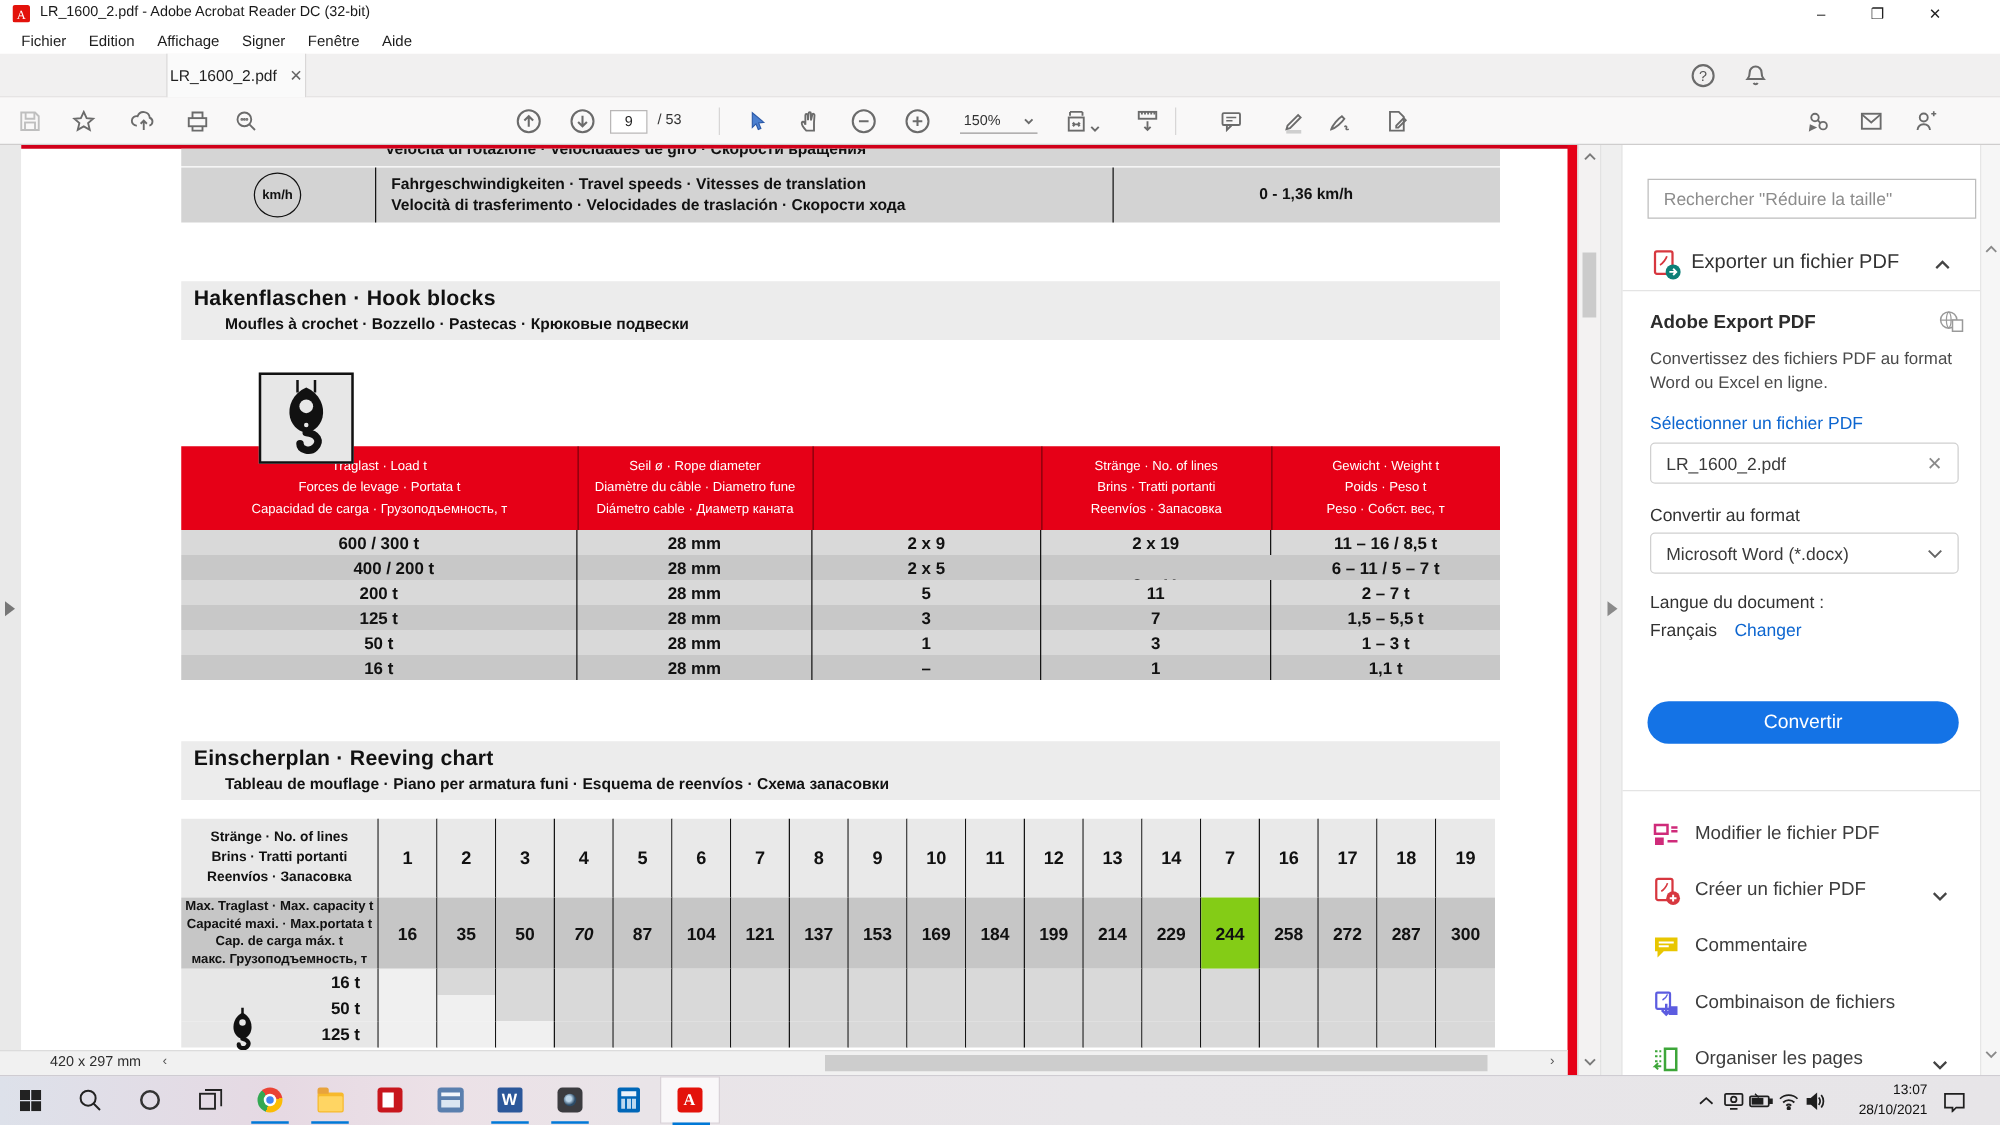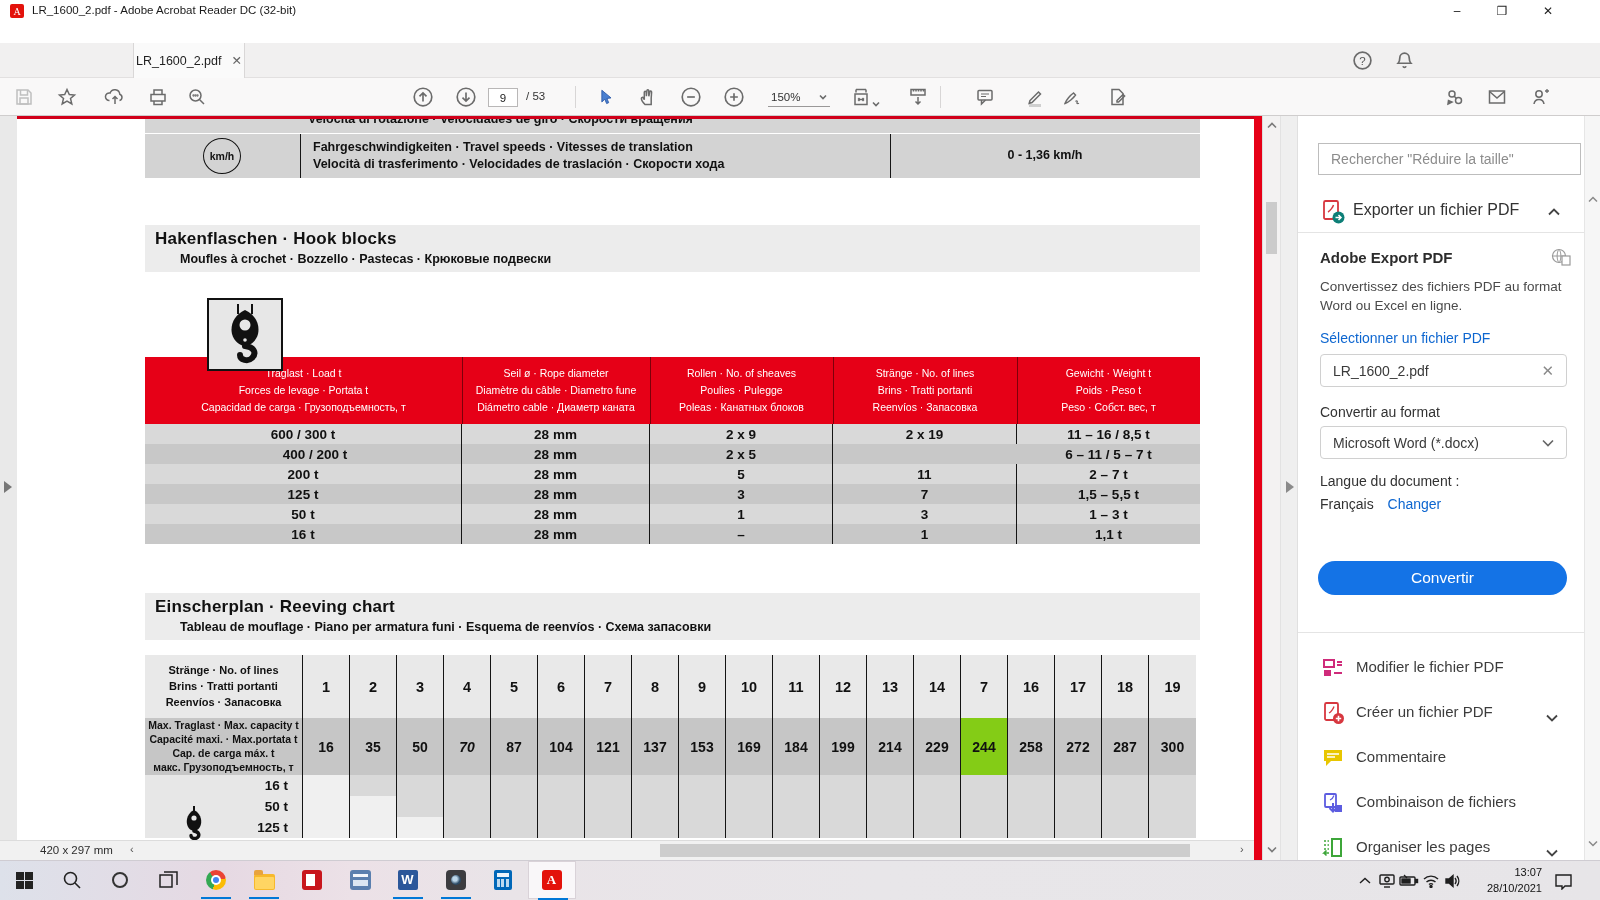--- a/index.html
+++ b/index.html
@@ -140,20 +140,28 @@
     <svg class="abs" style="left:10px;top:4px" width="14" height="14">
         <rect width="14" height="14" rx="2" fill="#e3120b"></rect>
         <text x="7" y="11" font-size="10" fill="#fff" text-anchor="middle" font-family="Liberation Serif">A</text>
       </svg>
     <div class="abs" id="title-text">LR_1600_2.pdf - Adobe Acrobat Reader DC (32-bit)</div>
     <div class="abs win-ctl" style="left:1437px">–</div>
     <div class="abs win-ctl" style="left:1482px">❐</div>
     <div class="abs win-ctl" style="left:1528px">✕</div>
   </div>
 
+  <div class="abs" id="menubar">
+      <span class="menu-item">Fichier</span>
+      <span class="menu-item">Edition</span>
+      <span class="menu-item">Affichage</span>
+      <span class="menu-item">Signer</span>
+      <span class="menu-item">Fenêtre</span>
+      <span class="menu-item">Aide</span>
+    </div>
 
   <div class="abs" id="tabbar">
     <div class="tab-plain" style="left:12px">Accueil</div>
     <div class="tab-plain" style="left:78px">Outils</div>
     <div id="doc-tab">
       <span>LR_1600_2.pdf</span>
       <span style="color:#666">✕</span>
     </div>
     <div class="abs" style="left:1352px;top:7px">
       <svg width="21" height="21" viewBox="0 0 20 20">
@@ -361,25 +369,20 @@
             <div>Forces de levage · Portata t</div>
             <div>Capacidad de carga · Грузоподъемность, т</div>
           </div>
           <div class="hb-vline" style="left: 317px;"></div>
           <div class="hb-col" style="left: 317px; width: 188px;">
             <div>Seil ø · Rope diameter</div>
             <div>Diamètre du câble · Diametro fune</div>
             <div>Diámetro cable · Диаметр каната</div>
           </div>
           <div class="hb-vline" style="left: 505px;"></div>
-          <div class="hb-col" style="left: 505px; width: 183px;">
-            <div>Rollen · No. of sheaves</div>
-            <div>Poulies · Pulegge</div>
-            <div>Poleas · Канатных блоков</div>
-          </div>
           <div class="hb-vline" style="left: 688px;"></div>
           <div class="hb-col" style="left: 688px; width: 184px;">
             <div>Stränge · No. of lines</div>
             <div>Brins · Tratti portanti</div>
             <div>Reenvíos · Запасовка</div>
           </div>
           <div class="hb-vline" style="left: 872px;"></div>
           <div class="hb-col" style="left: 872px; width: 183px;">
             <div>Gewicht · Weight t</div>
             <div>Poids · Peso t</div>

